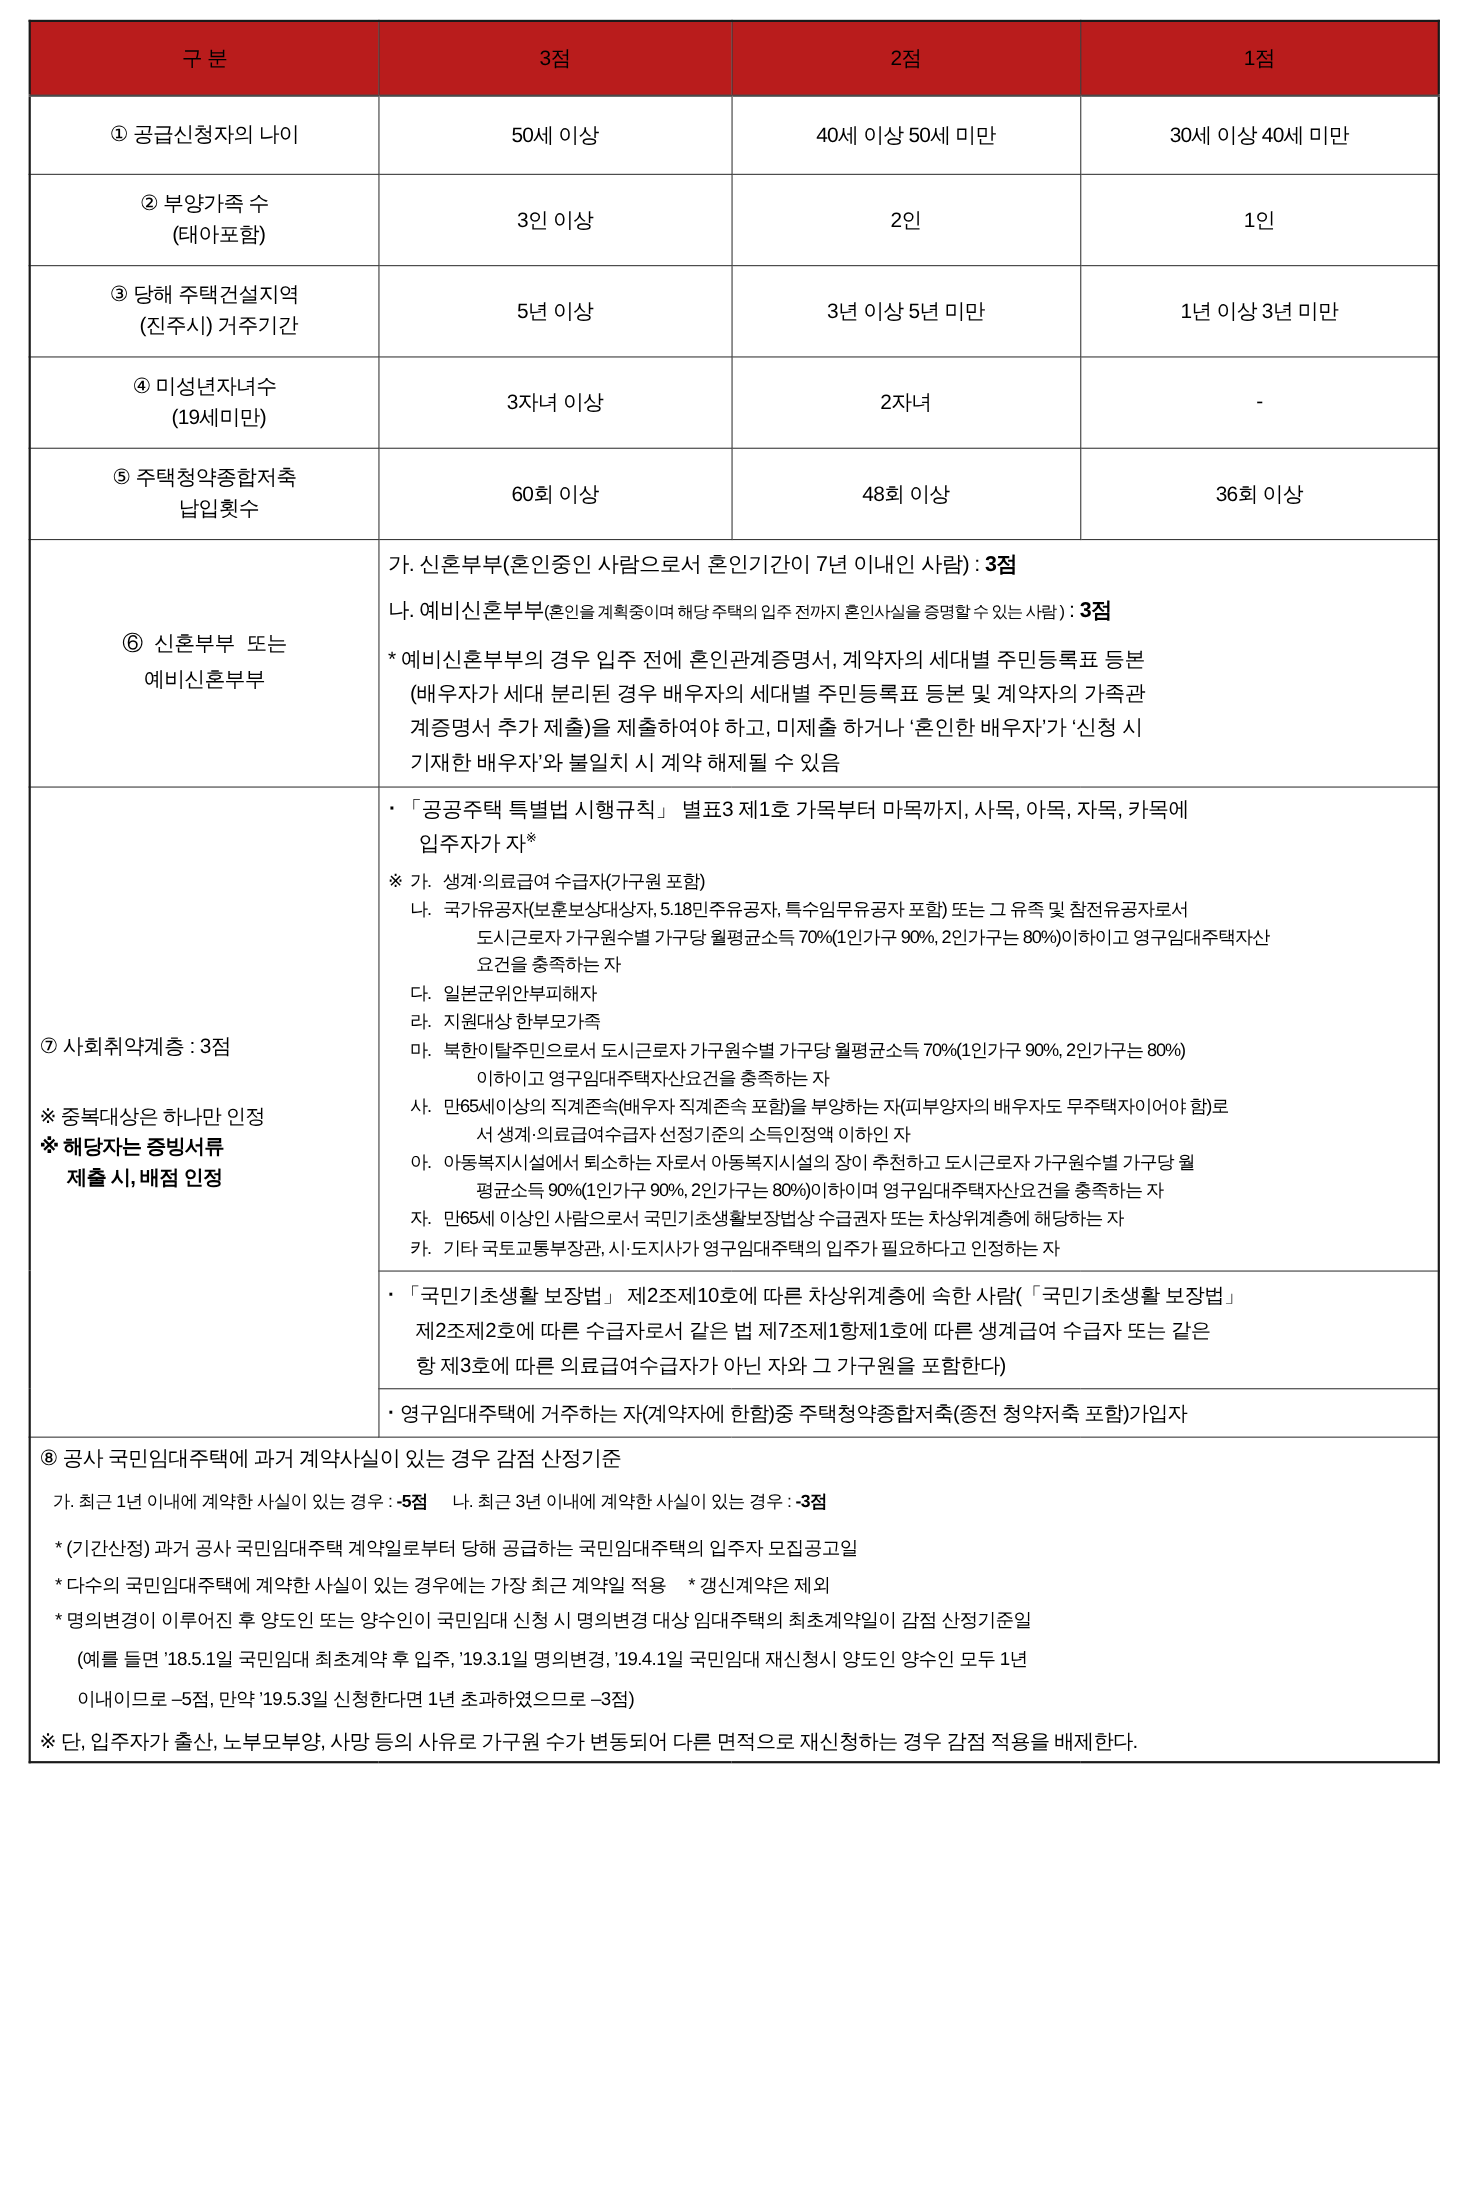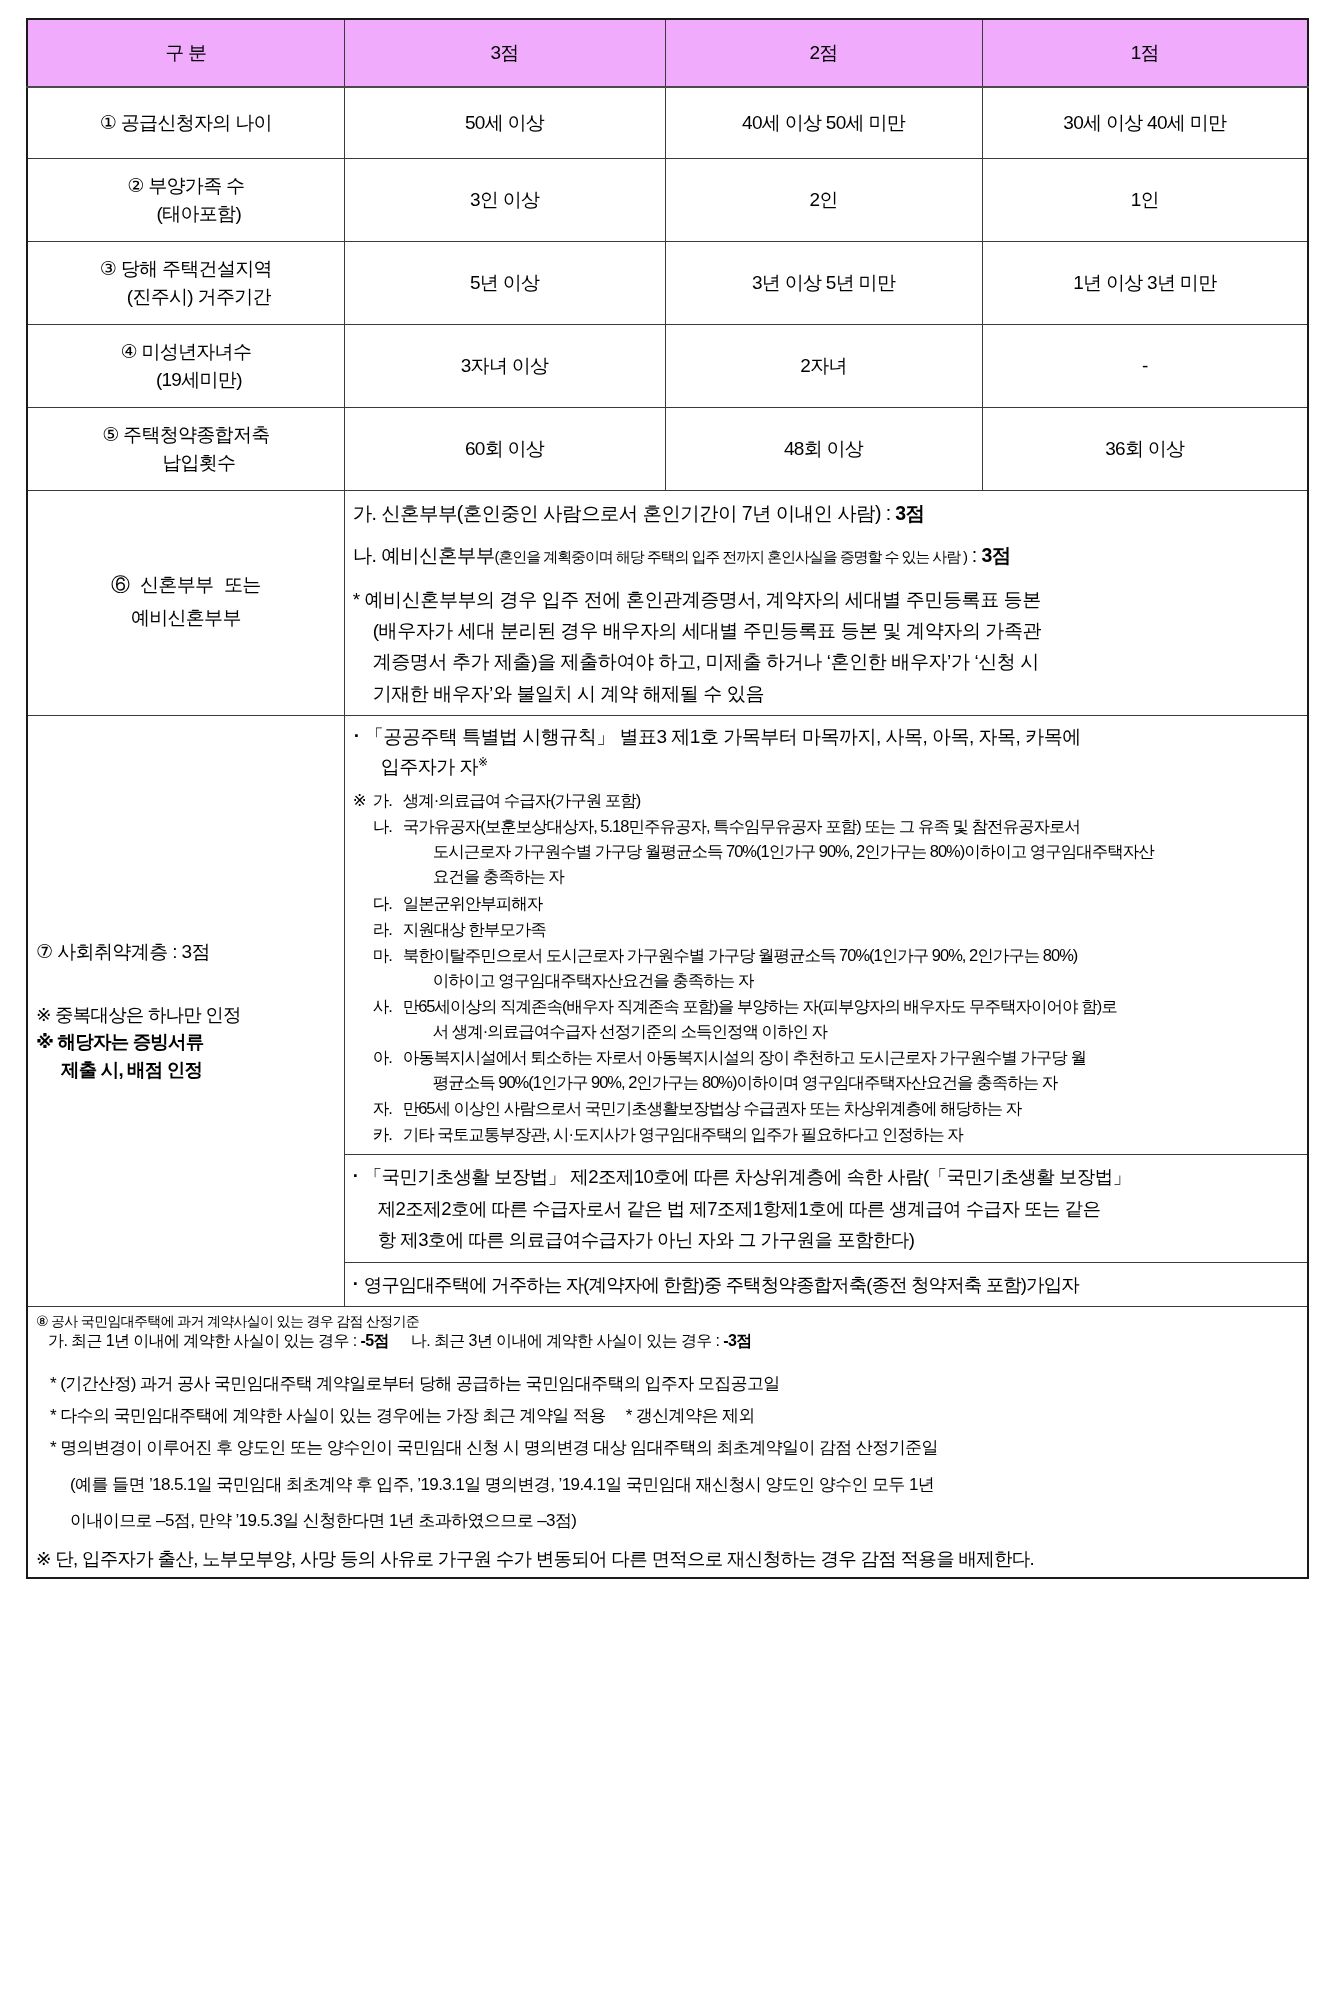--- a/index.html
+++ b/index.html
@@ -51,21 +51,21 @@
     padding: 6px 8px;
     font-weight: normal;
     font-size: 19px;
     letter-spacing: -0.7px;
   }
   table.grid {
     border: 2px solid #1a1a1a;
   }
 
   thead th {
-    background: #f0abfc;
+    background: #b91c1c;
     text-align: center;
     font-weight: bold;
     font-size: 21px;
     height: 54px;
     border-bottom: 2px solid #4a4a4a !important;
   }
   .col-div { width: 255px; }
   .col-p3  { width: 258px; }
   .col-p2  { width: 255px; }
   .col-p1  { width: 262px; }
@@ -194,22 +194,23 @@
   .sub-bullet .cont { display:block; padding-left: 14px; }
   .one-line { white-space: nowrap; letter-spacing: -0.9px; font-size: 18.5px;}
 
   
   td.sec8 {
     padding: 14px 14px 16px 16px;
     vertical-align: top;
     border-top: 2px solid #1a1a1a;
   }
   .s8-title {
-    font-size: 14px;
+    font-size: 19px;
     letter-spacing: -0.7px;
+    margin-bottom: 16px;
   }
   .s8-sub {
     font-size: 16px;
     letter-spacing: -0.6px;
     margin: 0 0 18px 12px;
     white-space: nowrap;
   }
   .s8-sub .gap { display:inline-block; width: 22px; }
   .s8-star {
     font-size: 17px;

